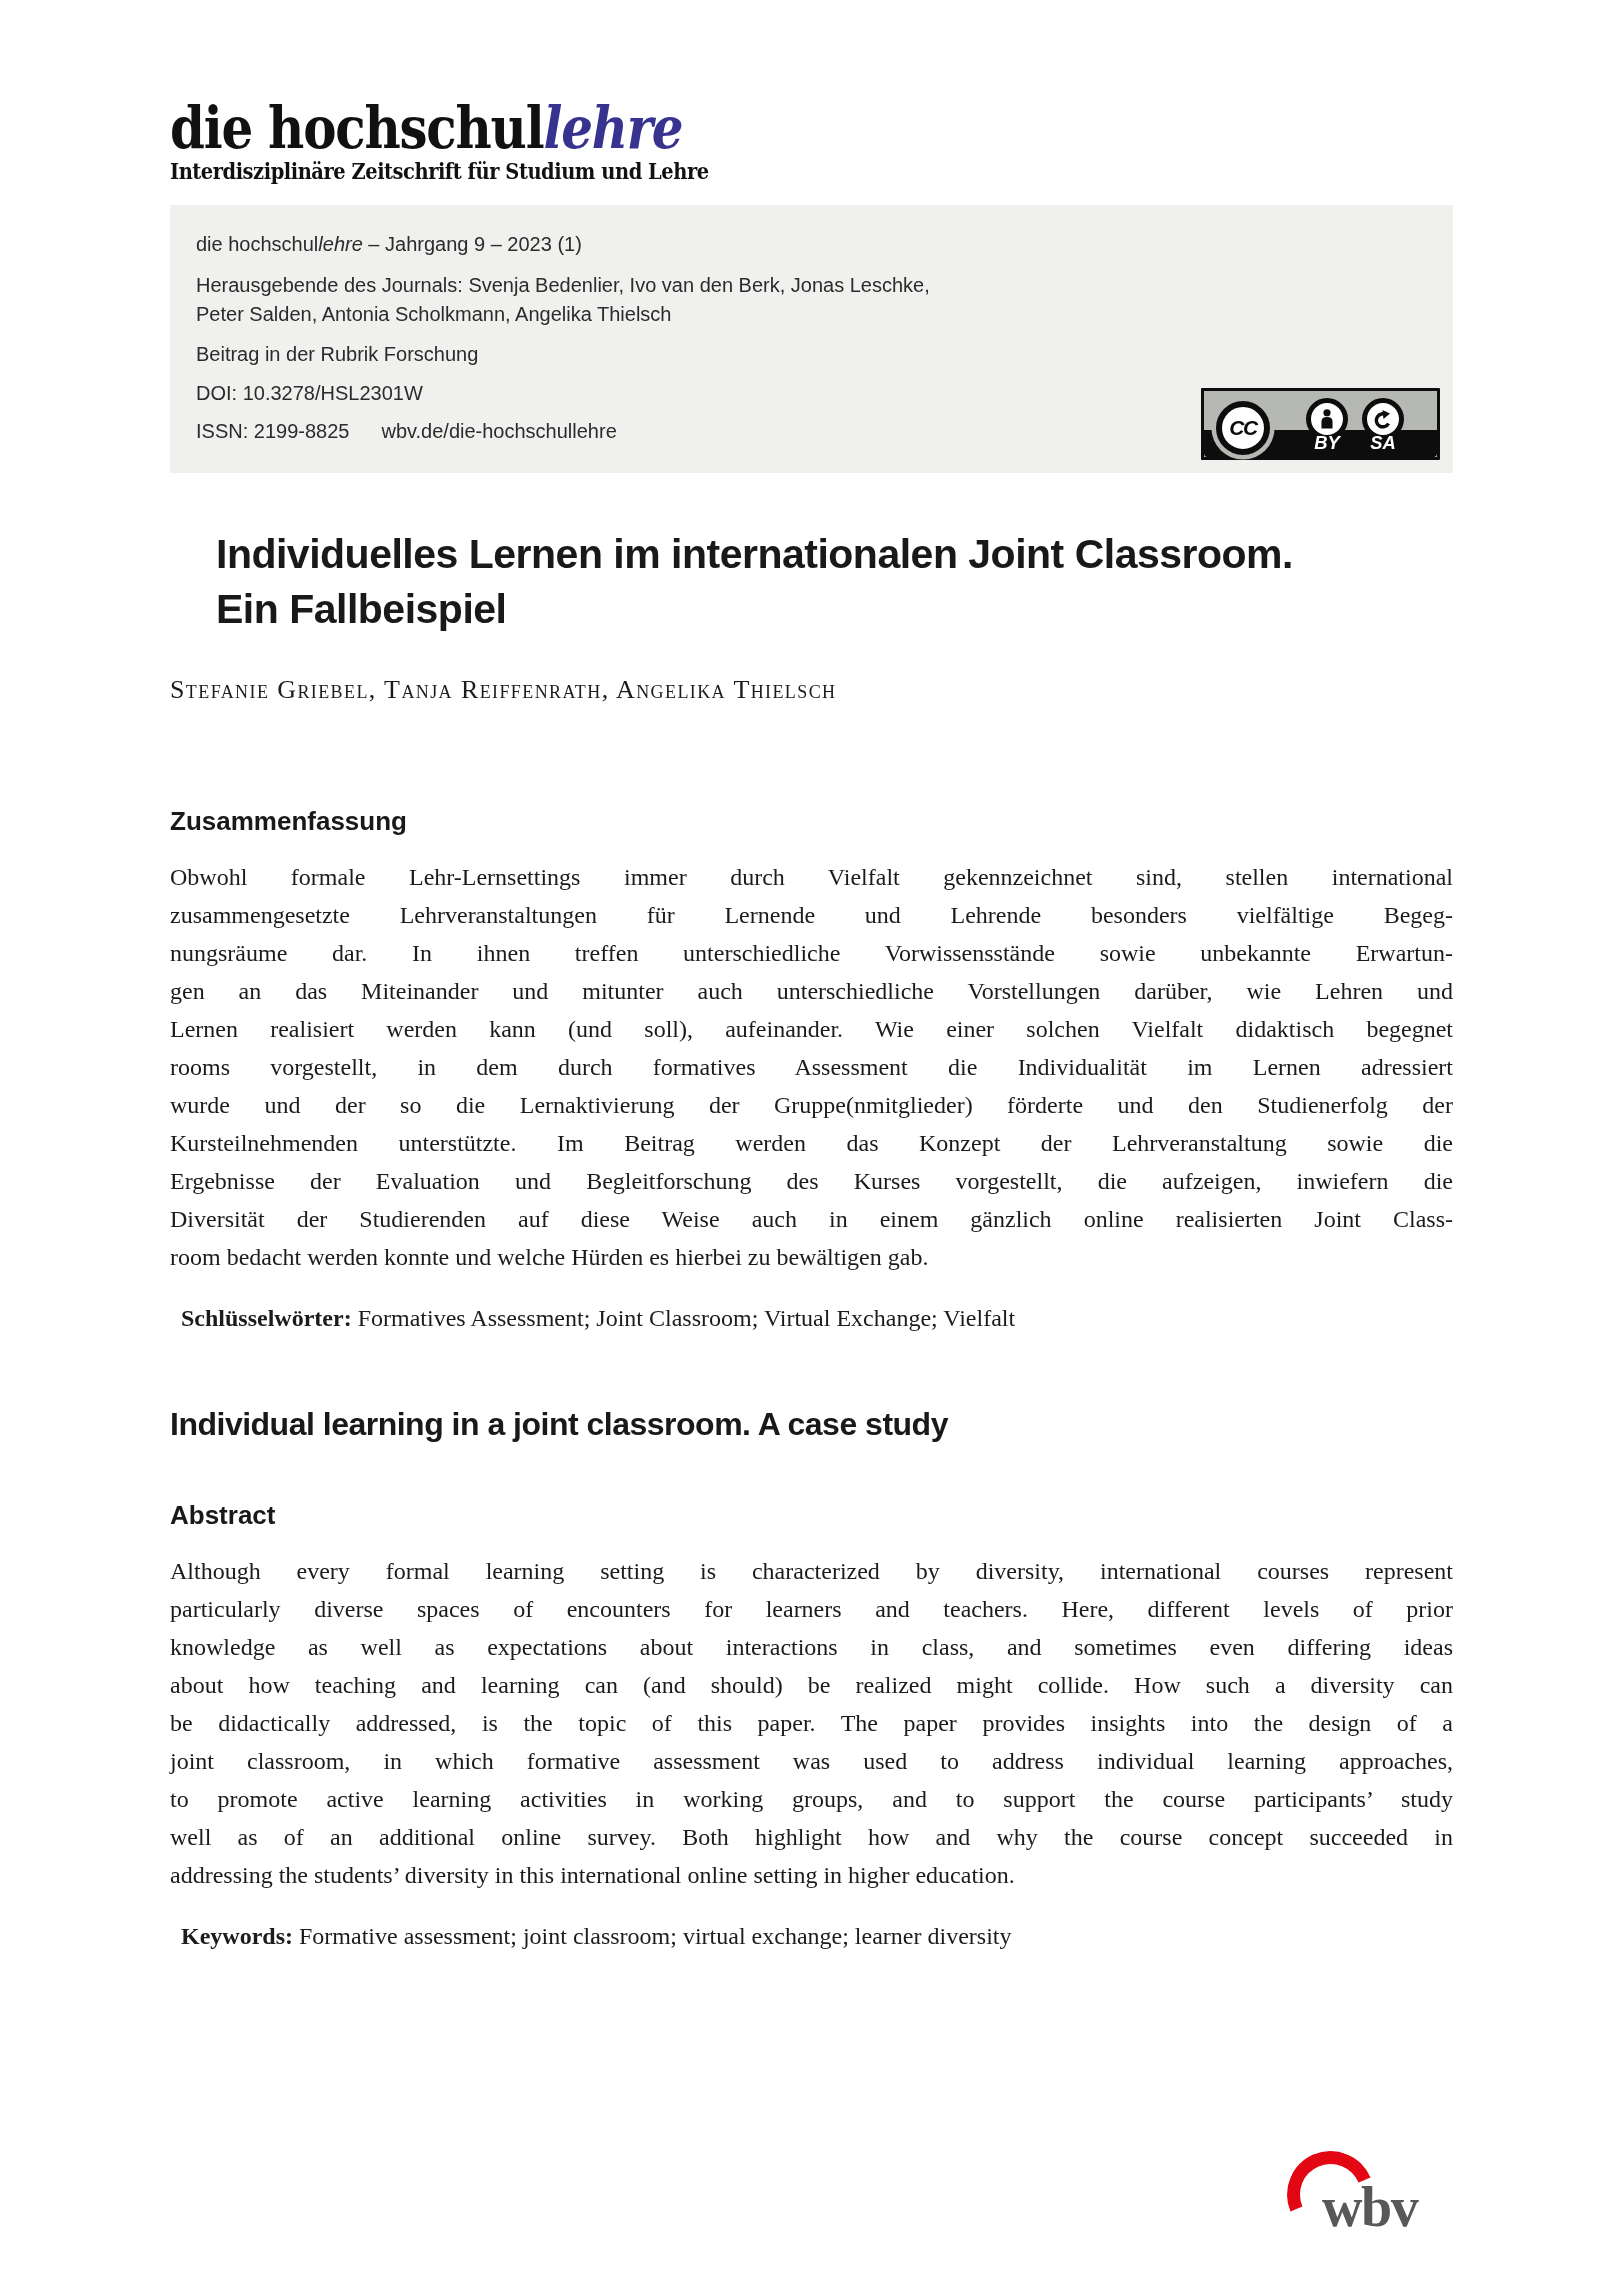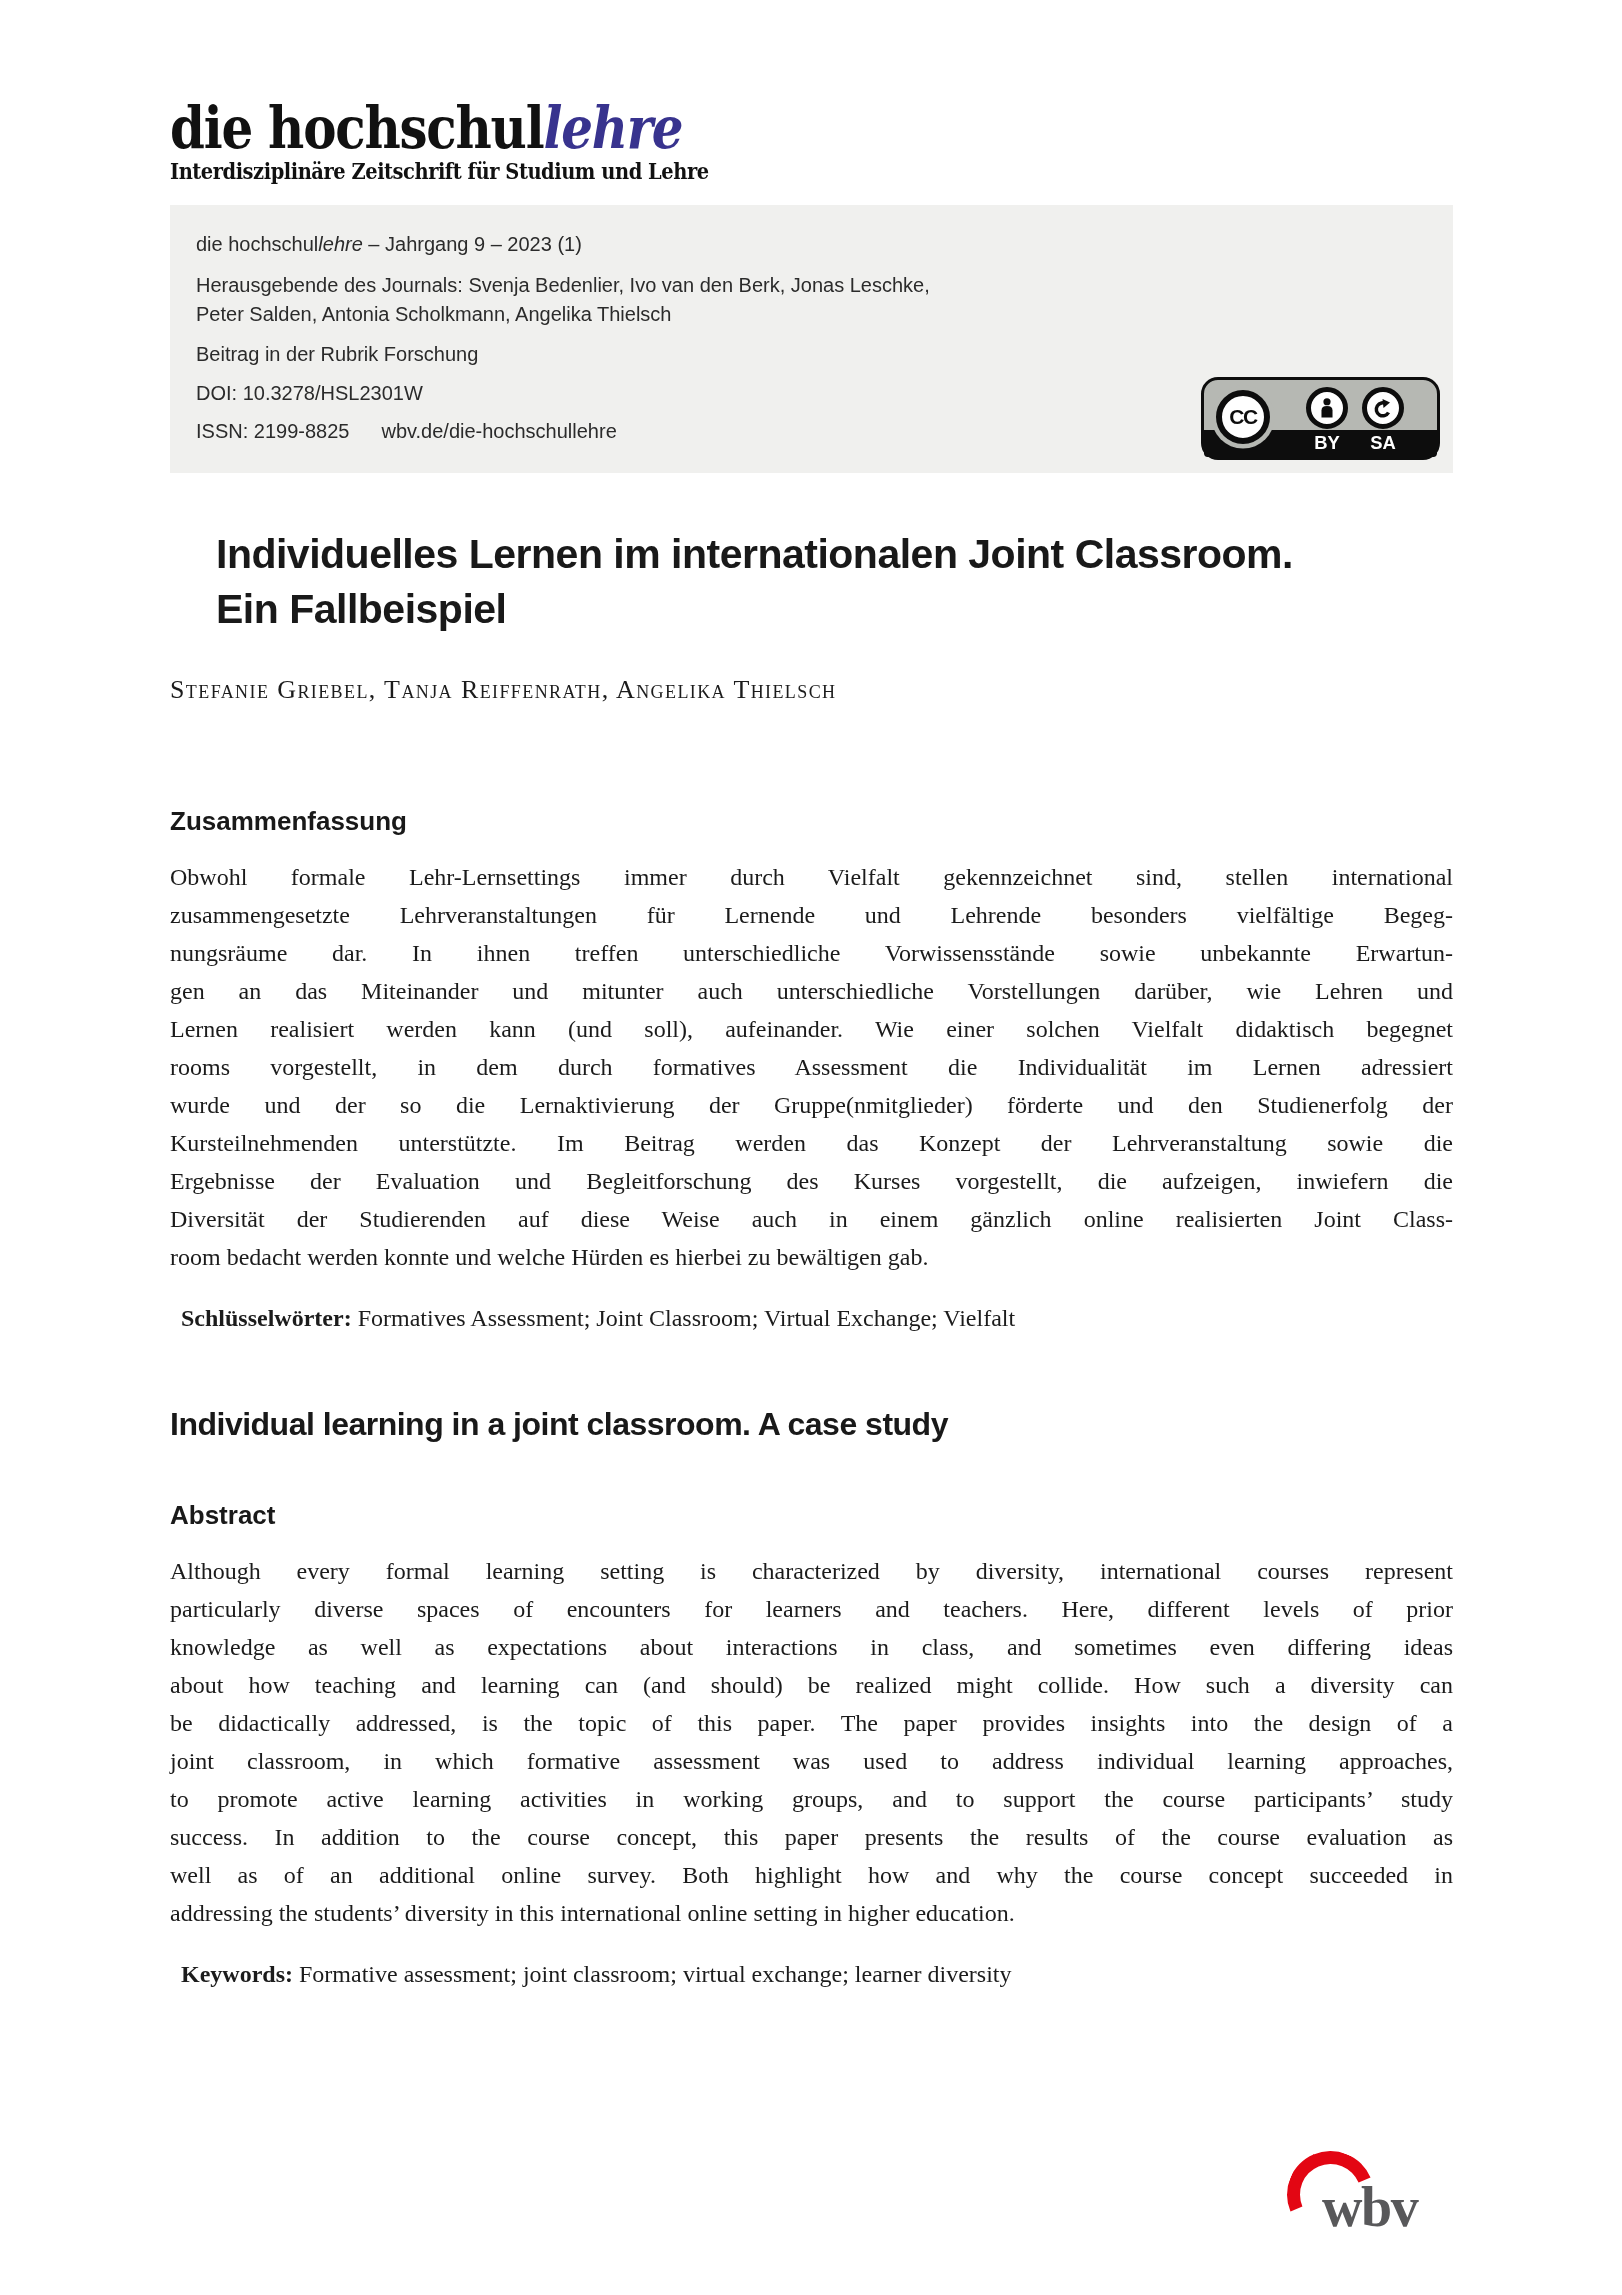--- a/index.html
+++ b/index.html
@@ -19,22 +19,22 @@
   .infobox{margin-top:23px;background:#f0f0ee;position:relative;
            padding:27px 27.5px 28.5px 26px;font-family:"Liberation Sans",sans-serif;
            font-size:20px;color:#2b2b2b;letter-spacing:0px;}
   .ib-line{line-height:25px;}
   .ib-gap{margin-top:13.8px;}
   .ib-editors{line-height:28.5px;}
   .ib-url{margin-left:32px;display:inline-block;}
   .it{font-style:italic;}
 
   
-  .cc-badge{position:absolute;right:13px;bottom:13px;width:239px;height:83px;
-            background:#b6b8b3;border:3.2px solid #0d0d0d;border-radius:17px;box-sizing:border-box;}
+  .cc-badge{position:absolute;right:13px;bottom:13px;width:239px;height:72px;
+            background:#b6b8b3;border:3.2px solid #0d0d0d;border-radius:1px;box-sizing:border-box;font-style:italic;}
   .cc-strip{position:absolute;left:0;right:0;bottom:0;height:27px;background:#0d0d0d;
             border-radius:0 0 3.7px 3.7px;}
   .cc-circle{position:absolute;background:#ffffff;border-radius:50%;box-sizing:border-box;z-index:2;}
   .icon-cc{left:12px;top:10px;width:54px;height:54px;border:6.4px solid #0d0d0d;
            box-shadow:0 0 0 4.6px #b6b8b3;display:flex;align-items:center;justify-content:center;
            font-family:"Liberation Sans",sans-serif;font-weight:bold;font-size:21px;
            letter-spacing:-1.4px;color:#0d0d0d;}
   .icon-by{left:102px;top:7.3px;width:42px;height:42px;border:5px solid #0d0d0d;
            display:flex;align-items:center;justify-content:center;}
   .icon-sa{left:158px;top:7.3px;width:42px;height:42px;border:5px solid #0d0d0d;
@@ -134,21 +134,20 @@
   <div class="en-title">Individual learning in a joint classroom. A case study</div>
   <div class="sec-head abstract">Abstract</div>
   <div class="para">
       <div class="jline">Although every formal learning setting is characterized by diversity, international courses represent</div>
       <div class="jline">particularly diverse spaces of encounters for learners and teachers. Here, different levels of prior</div>
       <div class="jline">knowledge as well as expectations about interactions in class, and sometimes even differing ideas</div>
       <div class="jline">about how teaching and learning can (and should) be realized might collide. How such a diversity can</div>
       <div class="jline">be didactically addressed, is the topic of this paper. The paper provides insights into the design of a</div>
       <div class="jline">joint classroom, in which formative assessment was used to address individual learning approaches,</div>
       <div class="jline">to promote active learning activities in working groups, and to support the course participants’ study</div>
-      <div class="jline">success. In addition to the course concept, this paper presents the results of the course evaluation as</div>
       <div class="jline">well as of an additional online survey. Both highlight how and why the course concept succeeded in</div>
       <div class="jline">addressing the students’ diversity in this international online setting in higher education.</div>
     </div>
   <div class="kw-line"><span class="kw-label">Keywords:</span><span> Formative assessment; joint classroom; virtual exchange; learner diversity</span></div>
 
 </div>
 
 <div class="wbv-logo">
   <div class="wbv-arc"></div>
   <div class="wbv-name">wbv</div>

